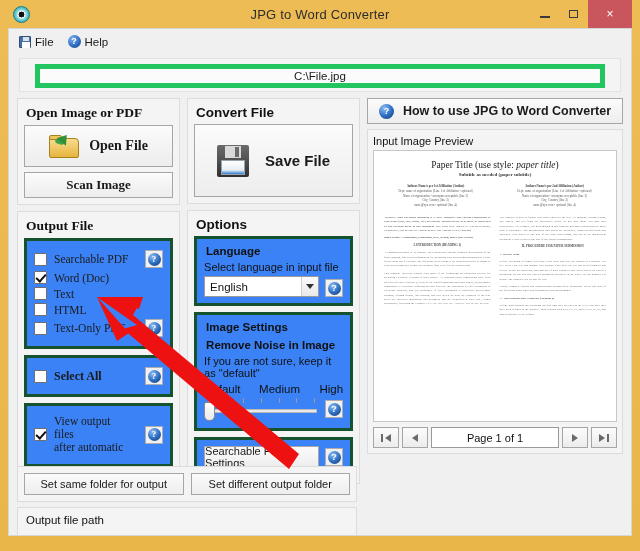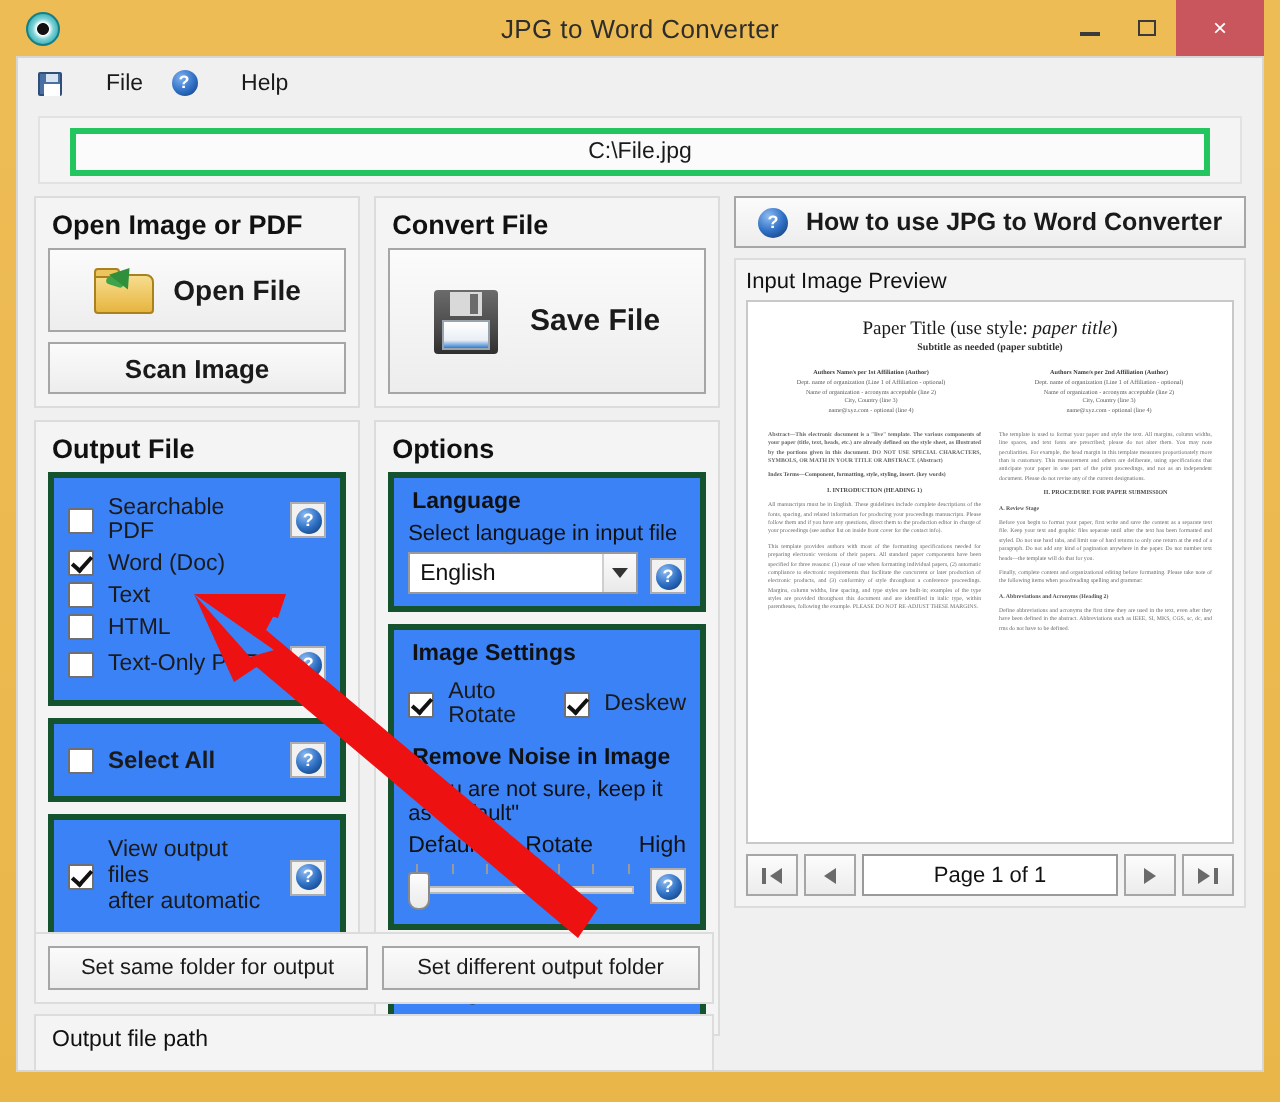--- a/index.html
+++ b/index.html
@@ -43,47 +43,47 @@
   
   .client {
     background: #f0f0f0;
     border: 1px solid #d6d6d6;
     width: 624px; height: 508px;
     position: relative;
     overflow: hidden;
   }
   
   .menubar { height: 25px; display: flex; align-items: center; padding-left: 10px; gap: 14px; }
-  .menu-item { display: flex; align-items: center; gap: 22px; font-size: 11.5px; color: #1a1a1a; }
+  .menu-item { display: flex; align-items: center; gap: 4px; font-size: 11.5px; color: #1a1a1a; }
   .ico-save {
     width: 12px; height: 12px; background: #4a6fa5;
     border: 1px solid #2f4f79; position: relative; border-radius: 1px;
   }
   .ico-save:after {
     content:""; position:absolute; left:2px; top:5px; width:8px; height:6px; background:#fff;
   }
   .ico-save:before {
     content:""; position:absolute; left:3px; top:0px; width:6px; height:4px; background:#d8e3f0;
   }
   .ico-help {
     width: 13px; height: 13px; border-radius: 50%;
     background: radial-gradient(circle at 35% 30%, #7fb0ee 0%, #2e6fc4 55%, #123a73 100%);
     color: #fff; font-size: 9px; font-weight: bold; line-height: 13px; text-align: center;
   }
   
   .filepath-bar {
     margin: 2px 12px 0 12px; height: 24px; background: #fbfbfb;
-    border: 3px solid #22c55e;
+    border: 5px solid #22c55e;
     display: flex; align-items: center; justify-content: center;
     font-size: 11.5px; color: #1a1a1a;
   }
   .filepath-outer{ margin: 4px 10px 6px 10px; border:1px solid #e2e2e2; background:#f4f4f4; padding:3px;}
   
   .cols { display: flex; padding: 0 8px; gap: 7px; }
-  .col-left { width: 165px; }
+  .col-left { width: 165px; font-family: Liberation Serif, serif; }
   .col-mid  { width: 175px; }
   .col-right{ width: 259px; }
   
   .group {
     position: relative;
     border: 1px solid #dcdcdc;
     background: #f4f4f4;
     margin-bottom: 6px;
     padding: 6px;
   }
@@ -389,36 +389,26 @@
               <span class="help-btn">
                   <span class="help-dot">?</span>
                 </span>
             </div>
           </div>
 
           <div style="height:6px"></div>
 
           <div class="inner">
             <div class="group-title sm">Image Settings</div>
-            <div style="display:flex">
-              <div class="cb-row" style="flex:1">
-                <span class="cb checked"></span>
-                <span class="cb-label">Auto Rotate</span>
-              </div>
-              <div class="cb-row">
-                <span class="cb checked"></span>
-                <span class="cb-label">Deskew</span>
-              </div>
-            </div>
 
             <div class="group-title sm" style="margin-top:6px">Remove Noise in Image</div>
             <div class="hint">If you are not sure, keep it as "default"</div>
             <div class="slider-labels">
               <span style="flex:0 0 46px">Default</span>
-              <span style="flex:1;text-align:center">Rotate</span>
+              <span style="flex:1;text-align:center">Medium</span>
               <span style="flex:0 0 34px;text-align:right">High</span>
             </div>
             <div class="slider-wrap">
               <div class="slider">
                 <div class="ticks">
                     <i></i>
                     <i></i>
                     <i></i>
                     <i></i>
                     <i></i>

